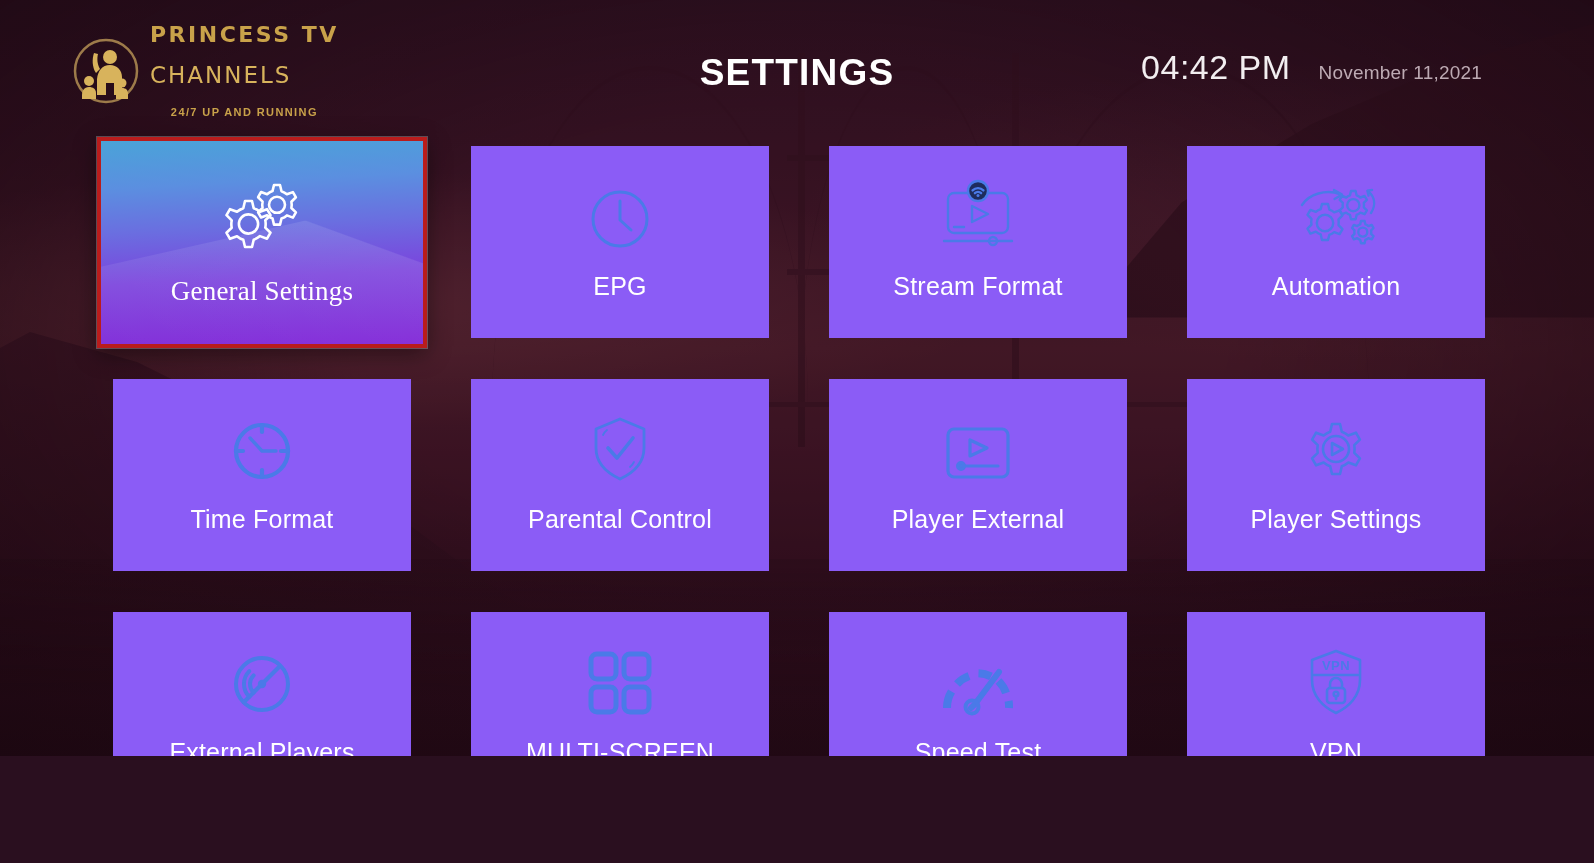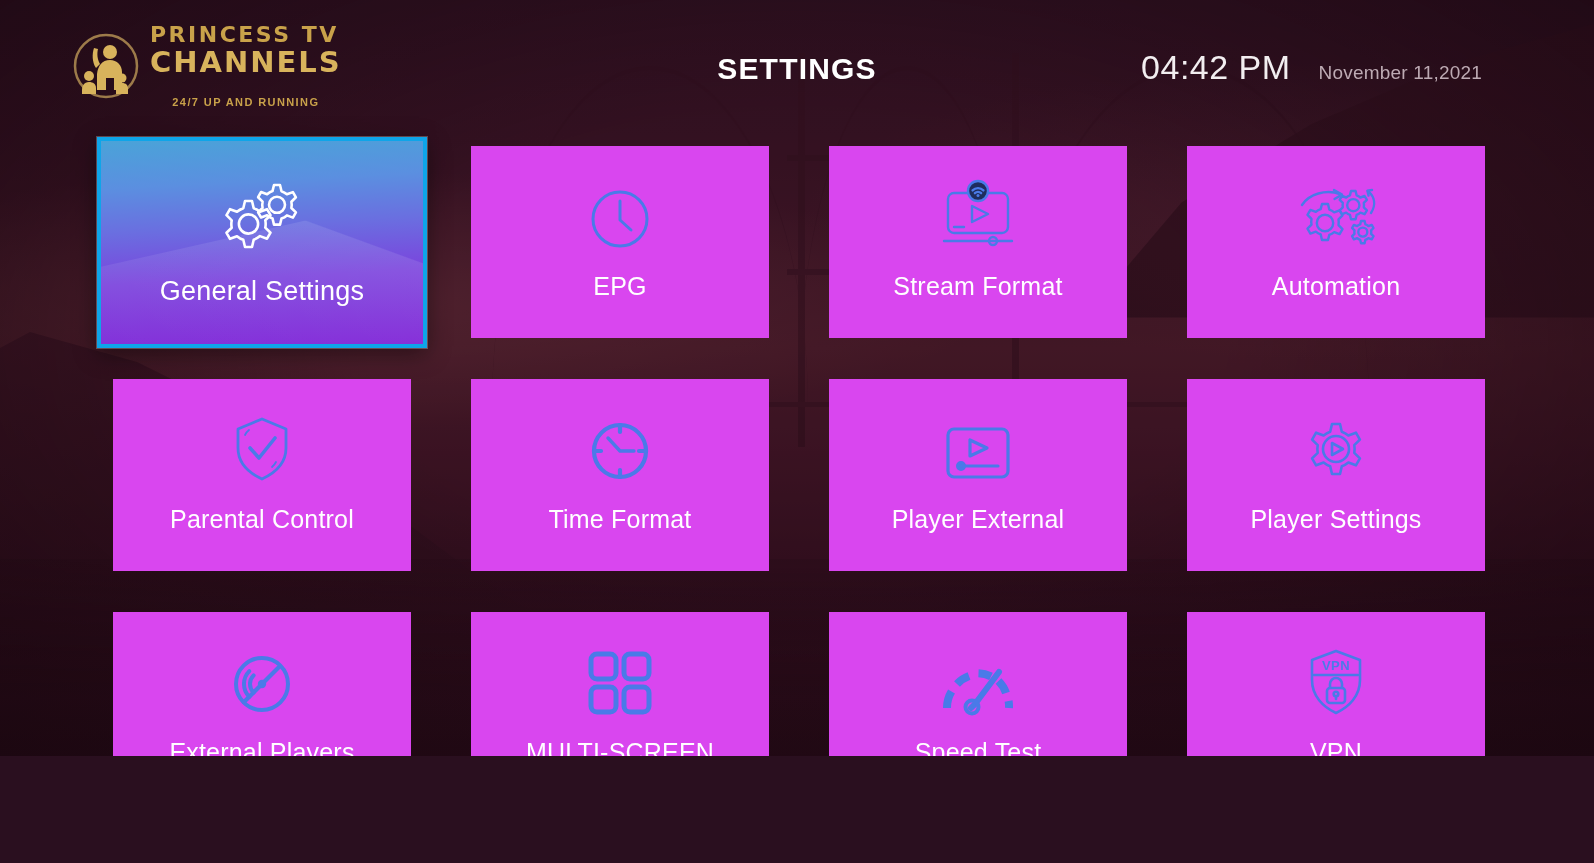--- a/index.html
+++ b/index.html
@@ -73,55 +73,56 @@
     position:absolute; left:0; top:0; width:100%; height:124px; z-index:5;
   }
   .logo { position:absolute; left:72px; top:24px; display:flex; align-items:center; gap:10px; }
   .logo-mark { width:68px; height:68px; position:relative; }
   .logo-text { display:flex; flex-direction:column; line-height:1; }
   .logo-l1 {
     font-size:22px; font-weight:bold; letter-spacing:2.5px; color:#c9a24a;
     font-family:"DejaVu Sans", sans-serif;
   }
   .logo-l2 {
-    font-size:29px; font-weight:bold; letter-spacing:2px; color:#d8b35c;
-    font-family:"DejaVu Sans", sans-serif; margin-top:2px;
+    font-size:23px; font-weight:normal; letter-spacing:2px; color:#d8b35c;
+    font-family:"DejaVu Sans", sans-serif; margin-top:18px;
   }
   .logo-l3 {
     font-size:11px; font-weight:bold; letter-spacing:1.4px; color:#c9a24a;
     margin-top:20px; text-align:center;
   }
   .page-title {
     position:absolute; left:0; top:52px; width:100%; text-align:center;
-    font-size:30px; font-weight:bold; color:#ffffff; letter-spacing:1.2px;
+    font-size:37px; font-weight:bold; color:#ffffff; letter-spacing:1.2px;
   }
   .clock-wrap {
     position:absolute; right:112px; top:48px; display:flex; align-items:baseline; gap:28px;
   }
   .clock { font-size:34px; color:#f2eef0; letter-spacing:.5px; }
   .date  { font-size:19px; color:#bdaab3; letter-spacing:.2px;margin-top:8px; }
   
   .grid {
     position:absolute; left:113px; top:146px; width:1373px; z-index:4;
     display:grid; grid-template-columns:repeat(4, 298px);
     column-gap:60px; row-gap:41px;
   }
   .tile {
-    position:relative; height:192px; background:#d946ef;
+    position:relative; height:192px; background:#8b5cf6;
     display:flex; flex-direction:column; align-items:center; justify-content:center;
   }
   .tile .ico { height:66px; display:flex; align-items:flex-end; justify-content:center; }
   .tile .label {
     margin-top:22px; font-size:25px; color:#ffffff; letter-spacing:.2px; white-space:nowrap;
   }
   
   .tile.selected {
     position:absolute; left:-16px; top:-9px; width:330px; height:211px;
-    border:4px solid #0ea5e9; background:transparent; overflow:hidden;
+    border:4px solid #b91c1c; background:transparent; overflow:hidden;
     box-shadow:0 0 0 1px rgba(255,255,255,.25), 0 6px 22px rgba(0,0,0,.45);
+    font-family:Liberation Serif, serif;
   }
   .sel-cell { position:relative; }
   .sel-bg {
     position:absolute; inset:0;
     background:linear-gradient(177deg,#4aa3d8 0%, #5b8fe0 22%, #6a6fe0 42%, #7b43dd 66%, #7c1ed6 100%);
   }
   .sel-wave {
     position:absolute; inset:0;
     background:linear-gradient(200deg, rgba(255,255,255,0) 0%, rgba(255,255,255,0) 38%,
                rgba(255,255,255,.10) 38.4%, rgba(255,255,255,.055) 100%);
@@ -264,39 +265,39 @@
           <path d="M41 10 L49 14.6 L41.5 19"></path>
           <path d="M78 33 C83 25 82 17 75 11"></path>
           <path d="M79 10 L74.4 10.6 L75.6 15.6"></path>
         </svg>
       </span>
       <span class="label">Automation</span>
     </div>
 
     <div class="tile">
       <span class="ico">
+        <svg width="64" height="64" viewBox="0 0 64 64" fill="none" stroke="#4a7ae8" stroke-width="4.2" stroke-linecap="round" stroke-linejoin="round">
+          <circle cx="32" cy="32" r="26"></circle>
+          <path d="M32 6 V13 M32 51 V58 M6 32 H13 M51 32 H58"></path>
+          <path d="M20 19 L32 32 H46" stroke-width="3.4"></path>
+        </svg>
+      </span>
+      <span class="label">Time Format</span>
+    </div>
+
+    <div class="tile">
+      <span class="ico">
         <svg width="60" height="68" viewBox="0 0 60 68" fill="none" stroke="#4a7ae8" stroke-width="2.8" stroke-linecap="round" stroke-linejoin="round">
           <path d="M30 4 L54 14 V33 C54 48 43 58 30 64 C17 58 6 48 6 33 V14 Z"></path>
           <path d="M18 33 L27 43 L43 23" stroke-width="3.6"></path>
           <path d="M13 20 a14 14 0 0 1 4-5" stroke-width="1.8"></path>
           <path d="M44 47 a16 16 0 0 1 -4 5" stroke-width="1.8"></path>
         </svg>
       </span>
       <span class="label">Parental Control</span>
-    </div>
-
-    <div class="tile">
-      <span class="ico">
-        <svg width="64" height="64" viewBox="0 0 64 64" fill="none" stroke="#4a7ae8" stroke-width="4.2" stroke-linecap="round" stroke-linejoin="round">
-          <circle cx="32" cy="32" r="26"></circle>
-          <path d="M32 6 V13 M32 51 V58 M6 32 H13 M51 32 H58"></path>
-          <path d="M20 19 L32 32 H46" stroke-width="3.4"></path>
-        </svg>
-      </span>
-      <span class="label">Time Format</span>
     </div>
 
     <div class="tile">
       <span class="ico">
         <svg width="72" height="60" viewBox="0 0 72 60" fill="none" stroke="#4a7ae8" stroke-width="3.2" stroke-linecap="round" stroke-linejoin="round">
           <rect x="6" y="6" width="60" height="48" rx="6"></rect>
           <path d="M28 17 L28 33 L45 25 Z"></path>
           <path d="M19 43 H56"></path>
           <circle cx="19" cy="43" r="3.4" fill="#4a7ae8"></circle>
         </svg>

